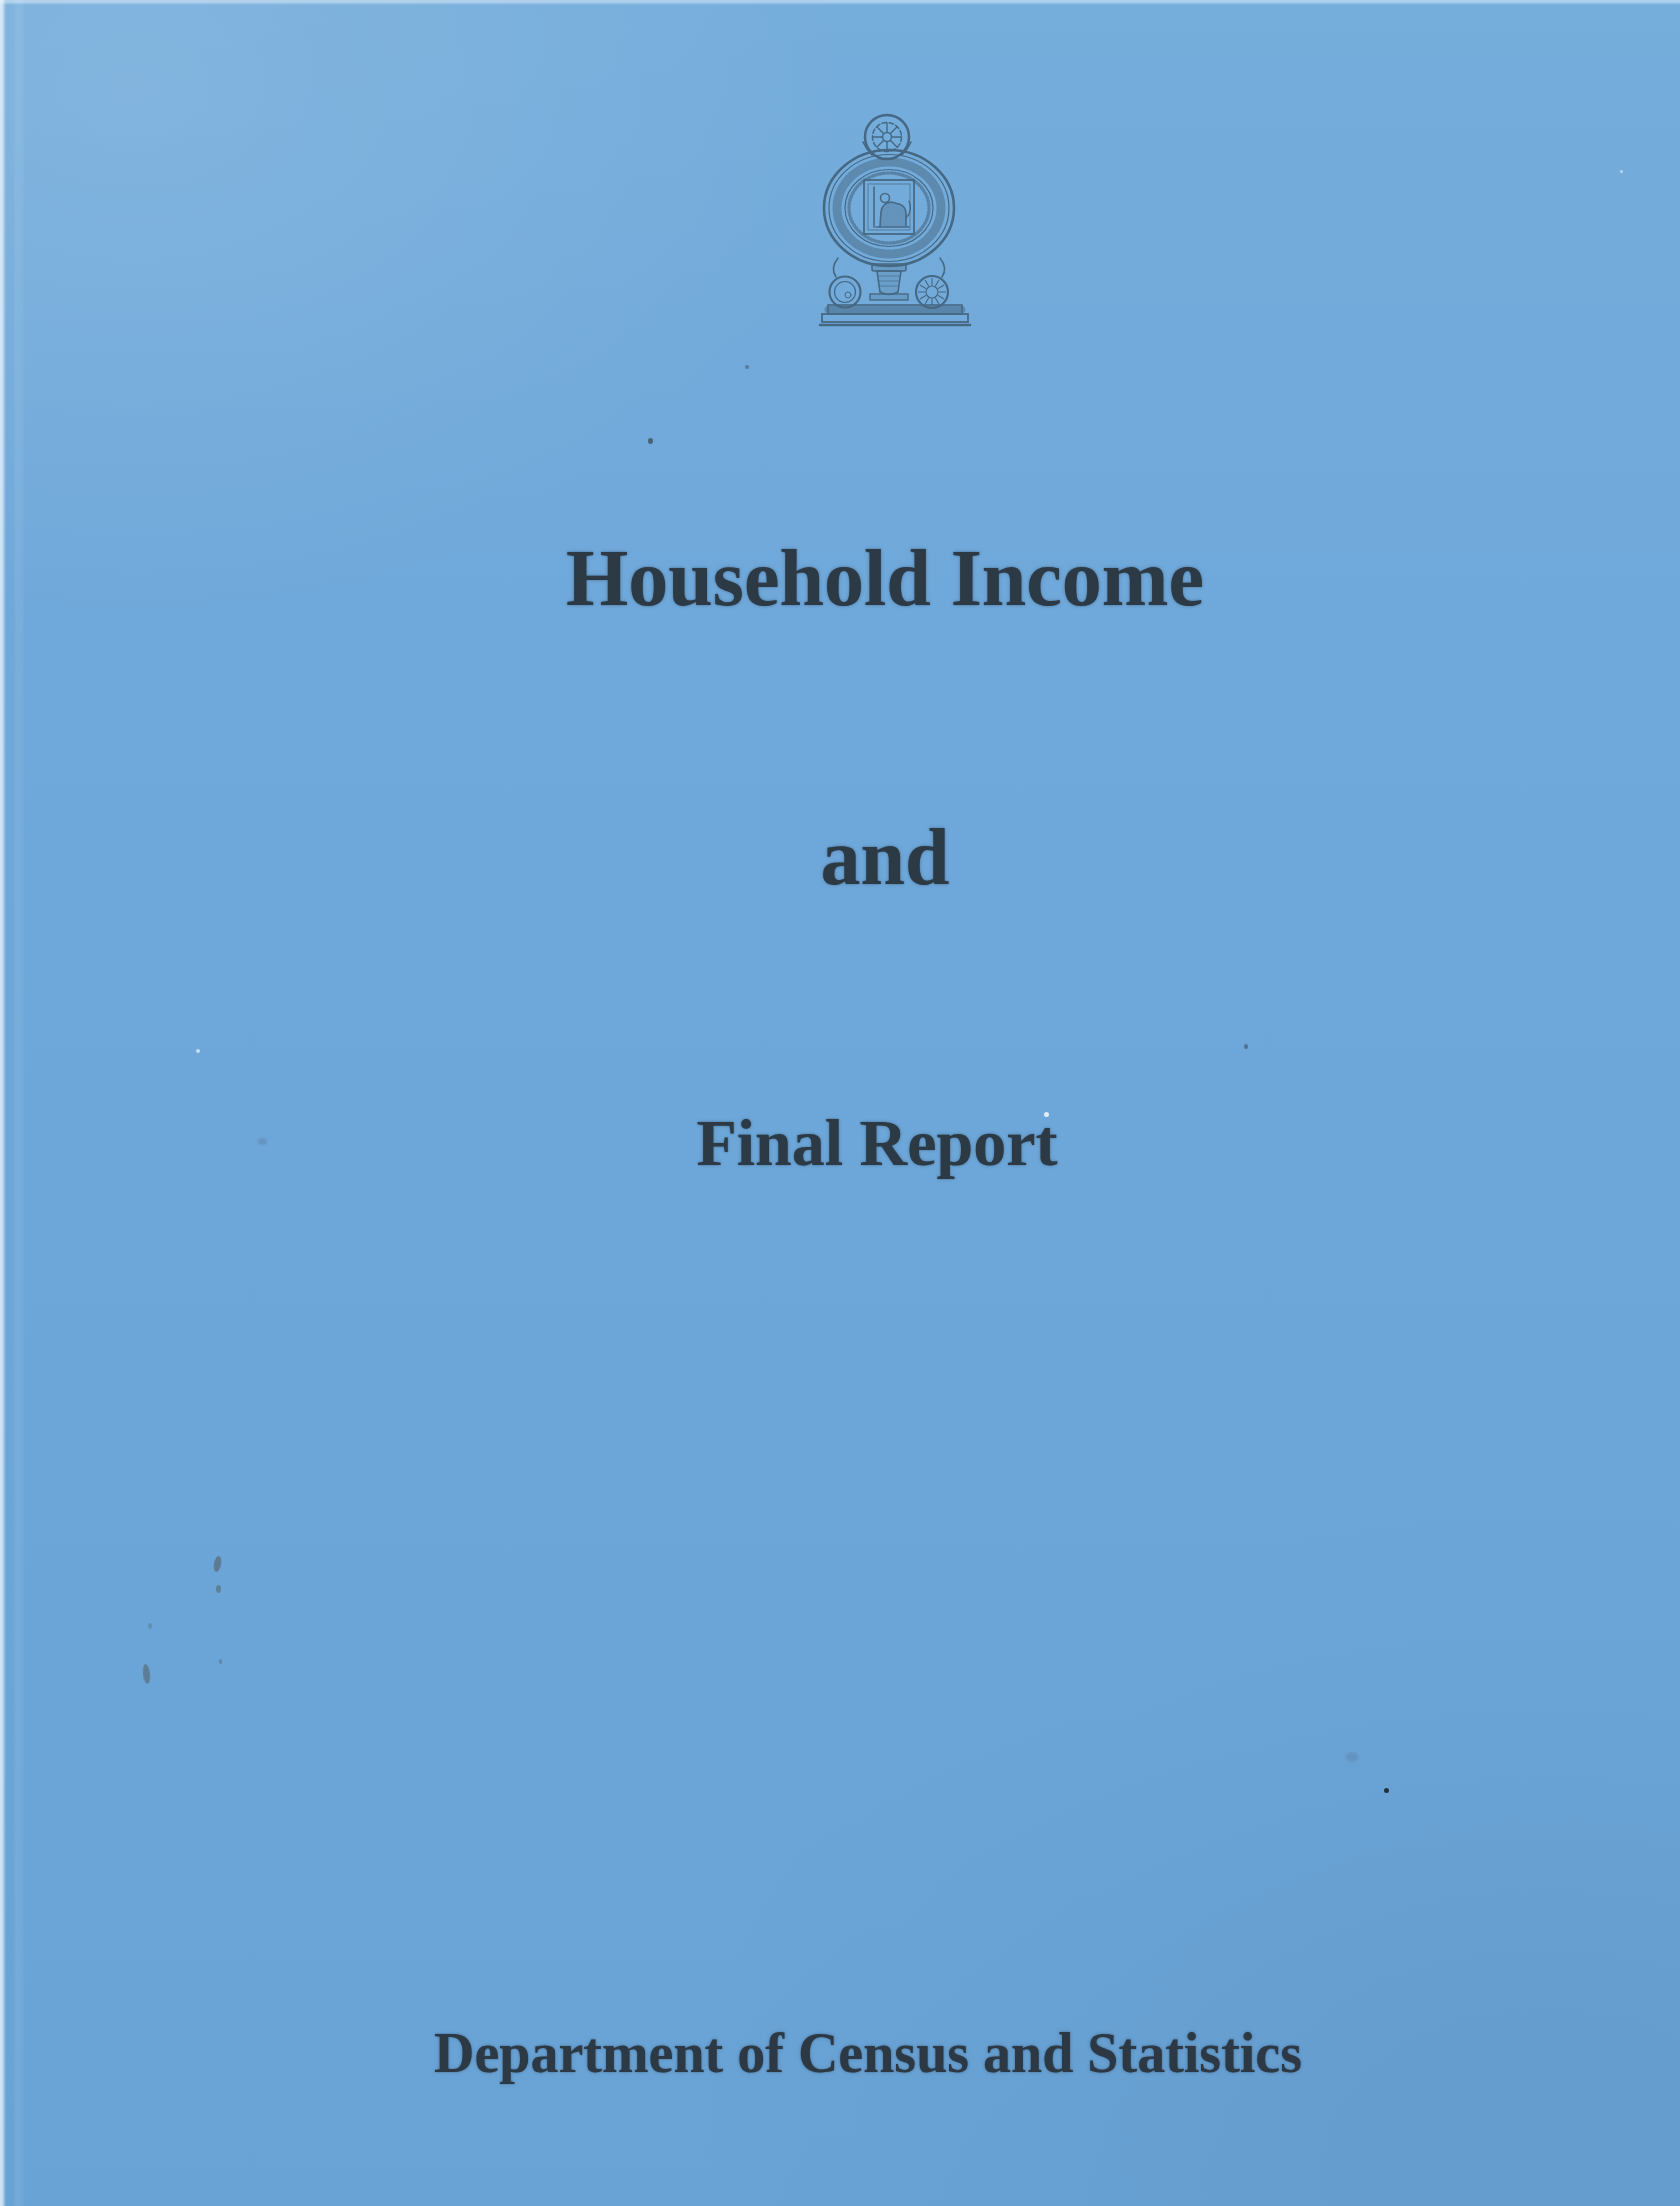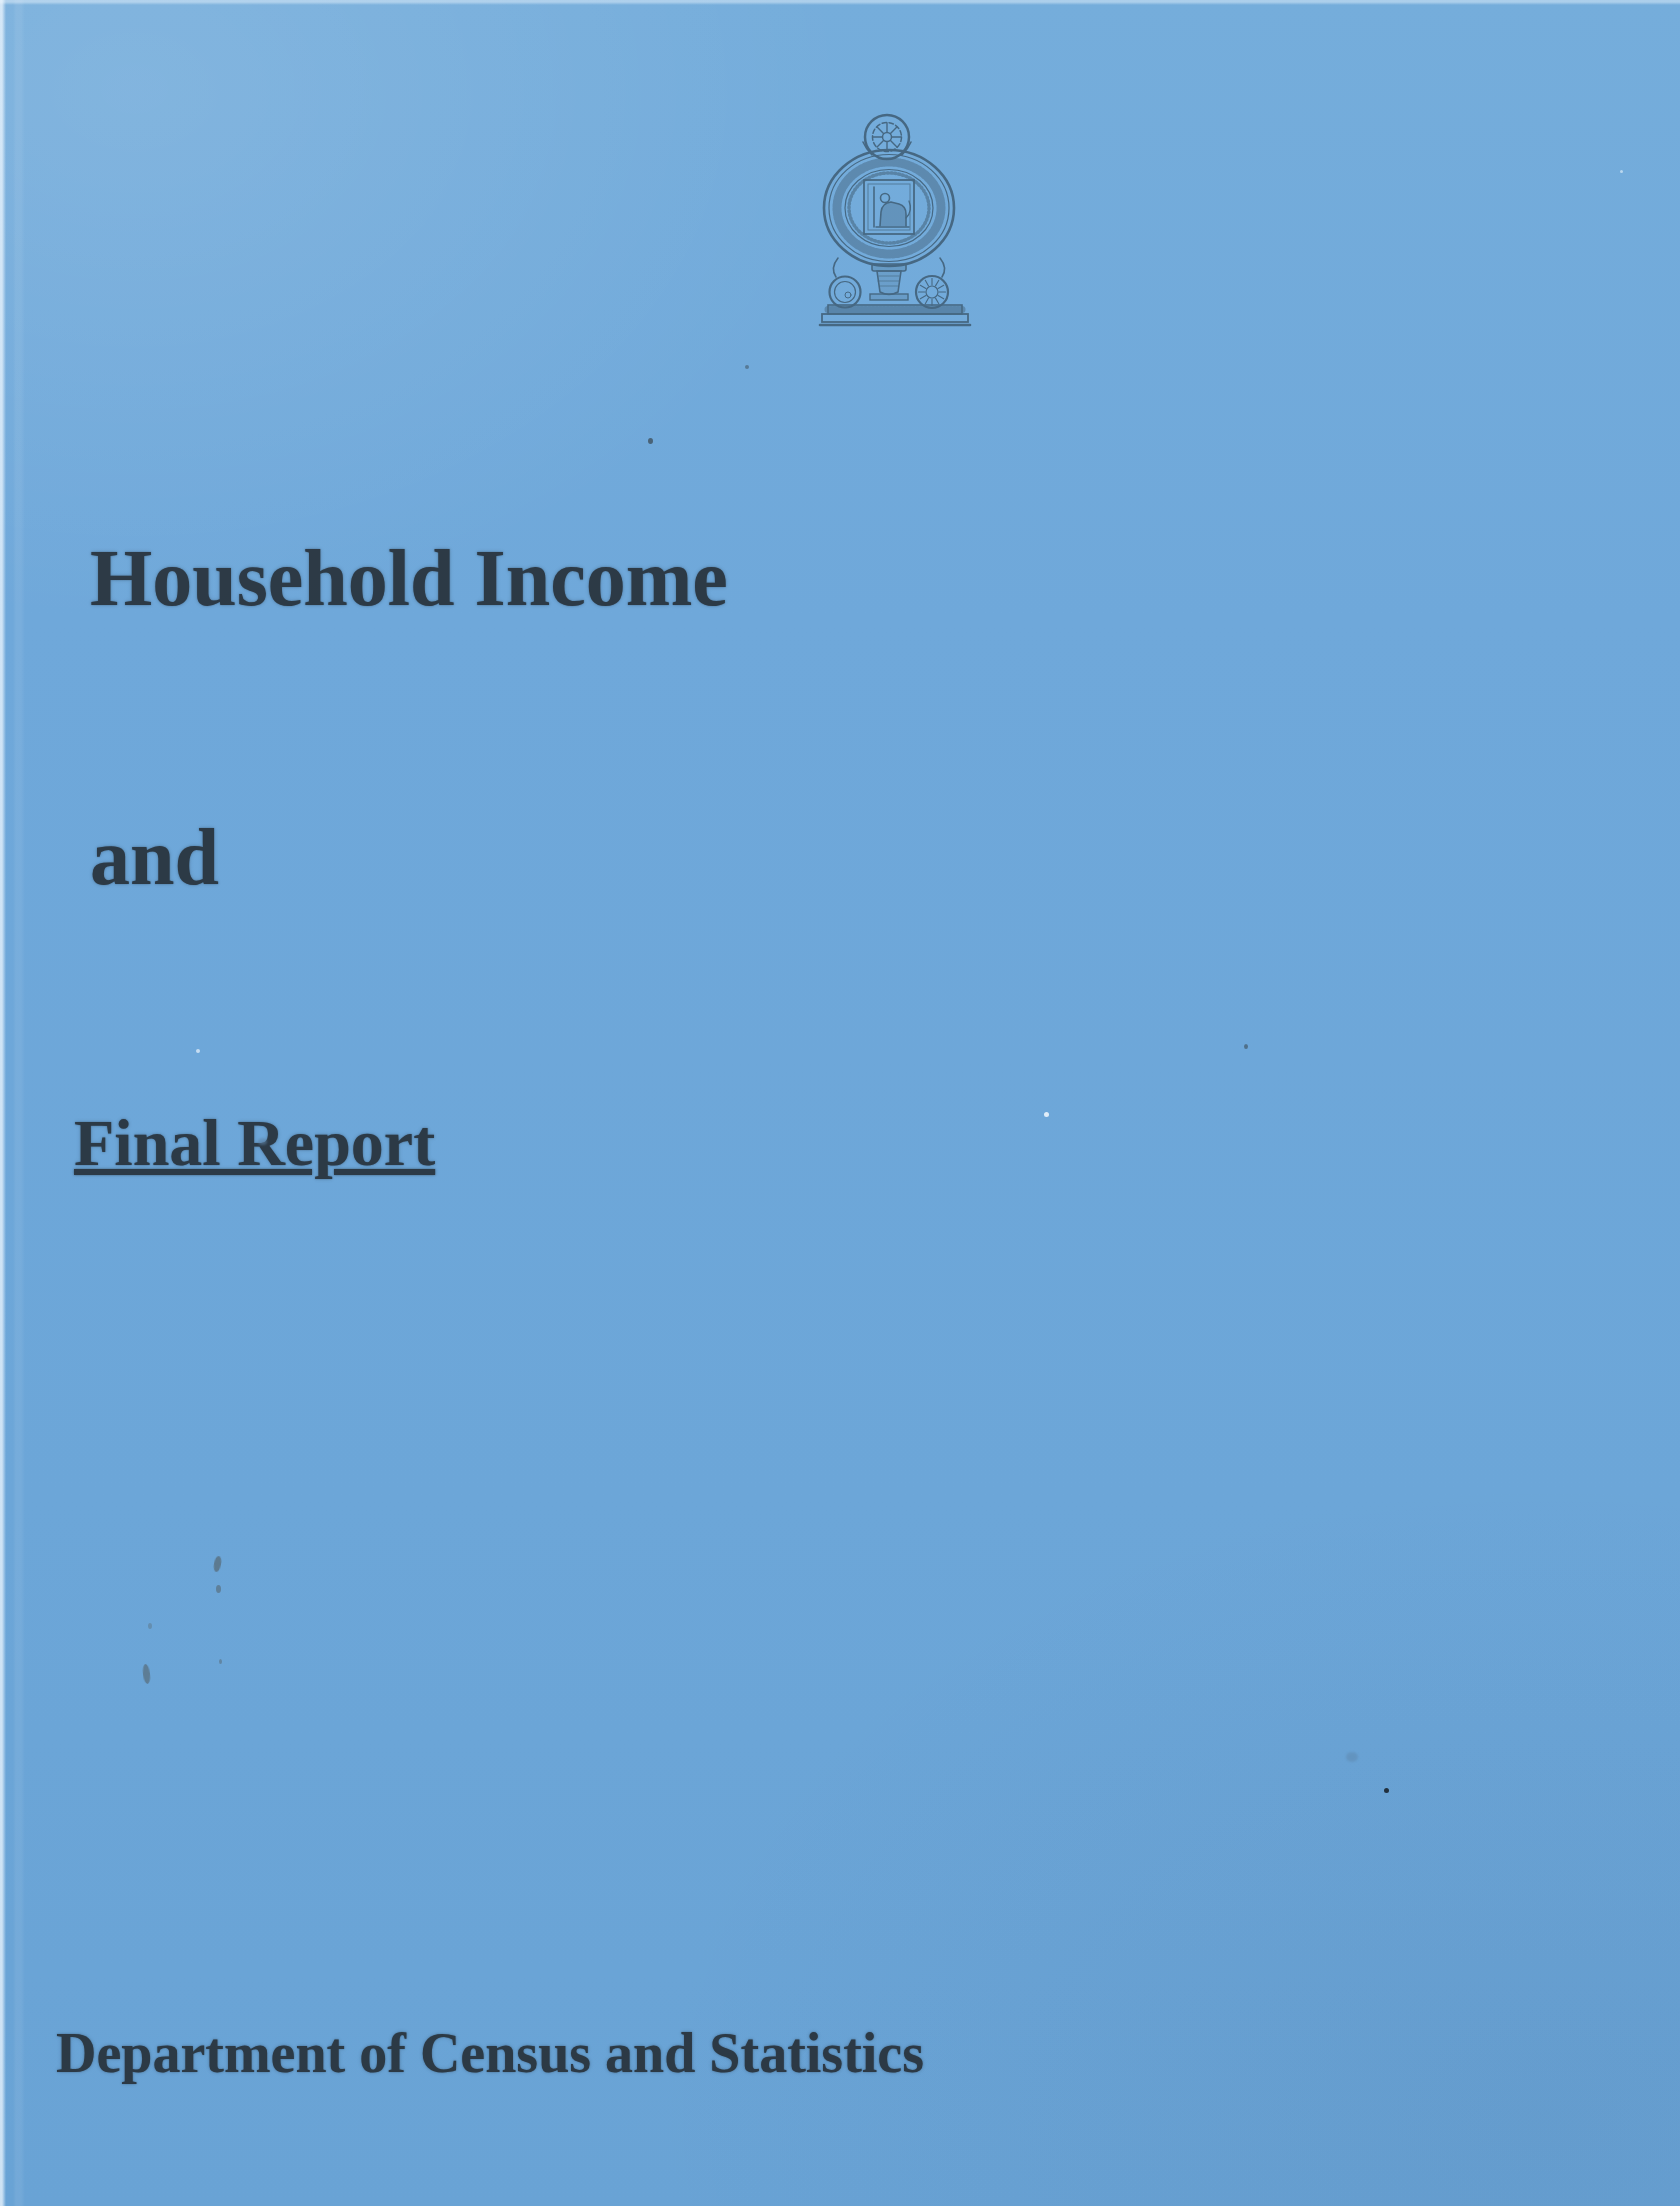--- a/index.html
+++ b/index.html
@@ -16,29 +16,29 @@
   
   #cover::before{
     content:"";position:absolute;inset:0;pointer-events:none;
     background:
       linear-gradient(90deg, rgba(240,248,255,.75) 0 2px, rgba(240,248,255,0) 6px),
       linear-gradient(180deg, rgba(240,248,255,.45) 0 2px, rgba(240,248,255,0) 5px),
       linear-gradient(90deg, rgba(255,255,255,0) 13px, rgba(255,255,255,.07) 16px 21px, rgba(255,255,255,0) 25px);
   }
   .ink{
     position:absolute;left:0;right:0;
-    text-align:left;
+    text-align:center;
     color:var(--ink,#28323B);
     font-weight:bold;
     opacity:.93;
     text-shadow:0 0 1.6px rgba(32,42,50,.55), 0 0 5px rgba(40,52,62,.18);
     white-space:pre;
   }
   .title-block{top:346px;font-size:80px;line-height:93px;margin-left:90px;}
-  .final-report{top:1104px;font-size:66px;line-height:77px;margin-left:74px;text-decoration:underline;}
+  .final-report{top:1104px;font-size:66px;line-height:77px;margin-left:74px;}
   .footer-block{top:1893px;font-size:56px;line-height:64px;margin-left:56px;}
   .emblem{position:absolute;left:816px;top:106px;width:158px;height:222px;}
   .emblem g{stroke:var(--emblem-line,#3D5A70);}
   .emblem path,.emblem circle,.emblem ellipse,.emblem rect{fill:none;}
   .speck{position:absolute;border-radius:50%;pointer-events:none;}
 </style>
 </head>
 <body>
 
 <div id="cover">

